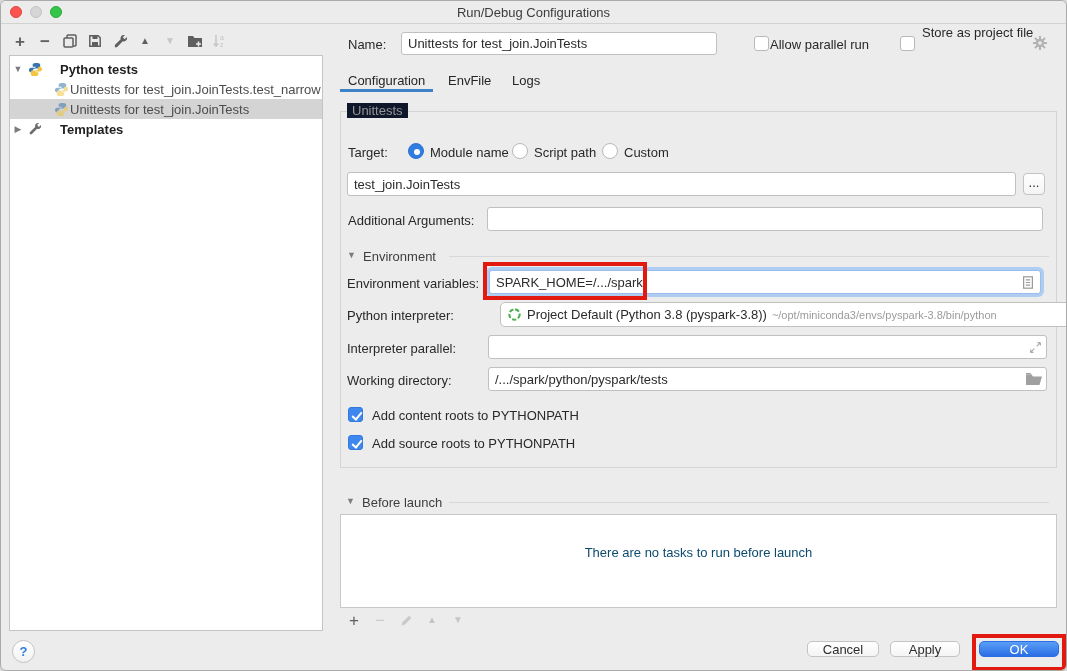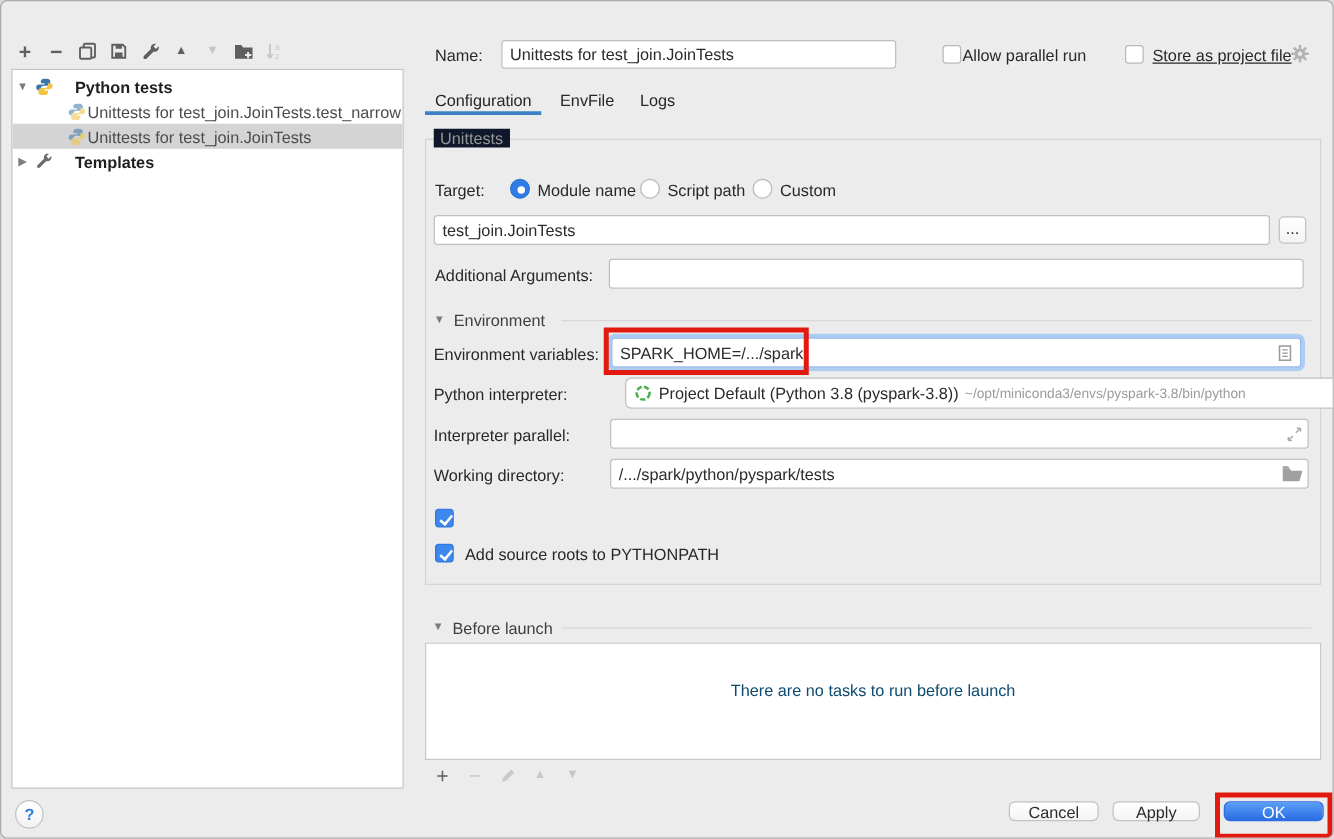--- a/index.html
+++ b/index.html
@@ -75,20 +75,28 @@
     background:linear-gradient(#ffffff,#f2f2f2);border:1px solid #c3c3c3;box-sizing:border-box;
     display:flex;align-items:center;justify-content:center;color:#2f7ce2;font-weight:bold;}
   .fieldicon{position:absolute;display:flex;align-items:center;justify-content:center;}
   svg{display:block;}
 </style>
 </head>
 <body>
 
 <div class="window">
 
+  <div class="titlebar">
+    <div class="lights">
+      <span class="light red"></span>
+      <span class="light min"></span>
+      <span class="light green"></span>
+    </div>
+    <span>Run/Debug Configurations</span>
+  </div>
 
   <div class="ltb">
     <span class="tbi">
         <span class="glyph">+</span>
       </span>
     <span class="tbi">
         <span class="glyph">−</span>
       </span>
     <span class="tbi">
       <svg width="16" height="16" viewBox="0 0 16 16">
@@ -169,21 +177,21 @@
     </div>
   </div>
 
   <span class="label" style="left:347px;top:36px;">Name:</span>
   <div class="field" style="left:400px;top:31px;width:316px;height:23px;">
     <span>Unittests for test_join.JoinTests</span>
   </div>
   <span class="checkbox" style="left:753px;top:35px;"></span>
   <span class="label" style="left:769px;top:36px;">Allow parallel run</span>
   <span class="checkbox" style="left:899px;top:35px;"></span>
-  <span class="label" style="left:921px;top:36px;text-decoration:underline;">Store as project file</span>
+  <span class="label" style="left:921px;top:24px;">Store as project file</span>
   <span class="fieldicon" style="left:1030px;top:33px;width:18px;height:18px;">
     <svg width="16" height="16" viewBox="0 0 16 16">
         <g fill="#b3b3b3">
           <rect x="7" y="1" width="2" height="14"></rect>
           <rect x="7" y="1" width="2" height="14" transform="rotate(45 8 8)"></rect>
           <rect x="7" y="1" width="2" height="14" transform="rotate(90 8 8)"></rect>
           <rect x="7" y="1" width="2" height="14" transform="rotate(135 8 8)"></rect>
           <circle cx="8" cy="8" r="4.2"></circle>
         </g>
         <circle cx="8" cy="8" r="1.8" fill="#ececec"></circle>
@@ -265,20 +273,21 @@
     <span>/.../spark/python/pyspark/tests</span>
   </div>
   <span class="fieldicon" style="left:1024px;top:370px;width:17px;height:16px;">
     <svg width="16" height="14" viewBox="0 0 16 14" fill="#a0a0a0">
         <path d="M0 2.5h5.5L7 4.5h9L13.5 13H0z"></path>
         <path d="M0 2.5V1h4.5l1 1.5z"></path>
       </svg>
   </span>
 
   <span class="checkbox checked" style="left:347px;top:406px;"></span>
+  <span class="label" style="left:371px;top:407px;">Add content roots to PYTHONPATH</span>
   <span class="checkbox checked" style="left:347px;top:434px;"></span>
   <span class="label" style="left:371px;top:435px;">Add source roots to PYTHONPATH</span>
 
   <span class="abs" style="left:345px;top:495px;font-size:9px;color:#7c7c7c;">▼</span>
   <span class="label" style="left:361px;top:494px;color:#3e3e3e;">Before launch</span>
   <div class="sline" style="left:448px;top:501px;width:600px;"></div>
 
   <div class="blbox">
     <div class="blempty">There are no tasks to run before launch</div>
   </div>

